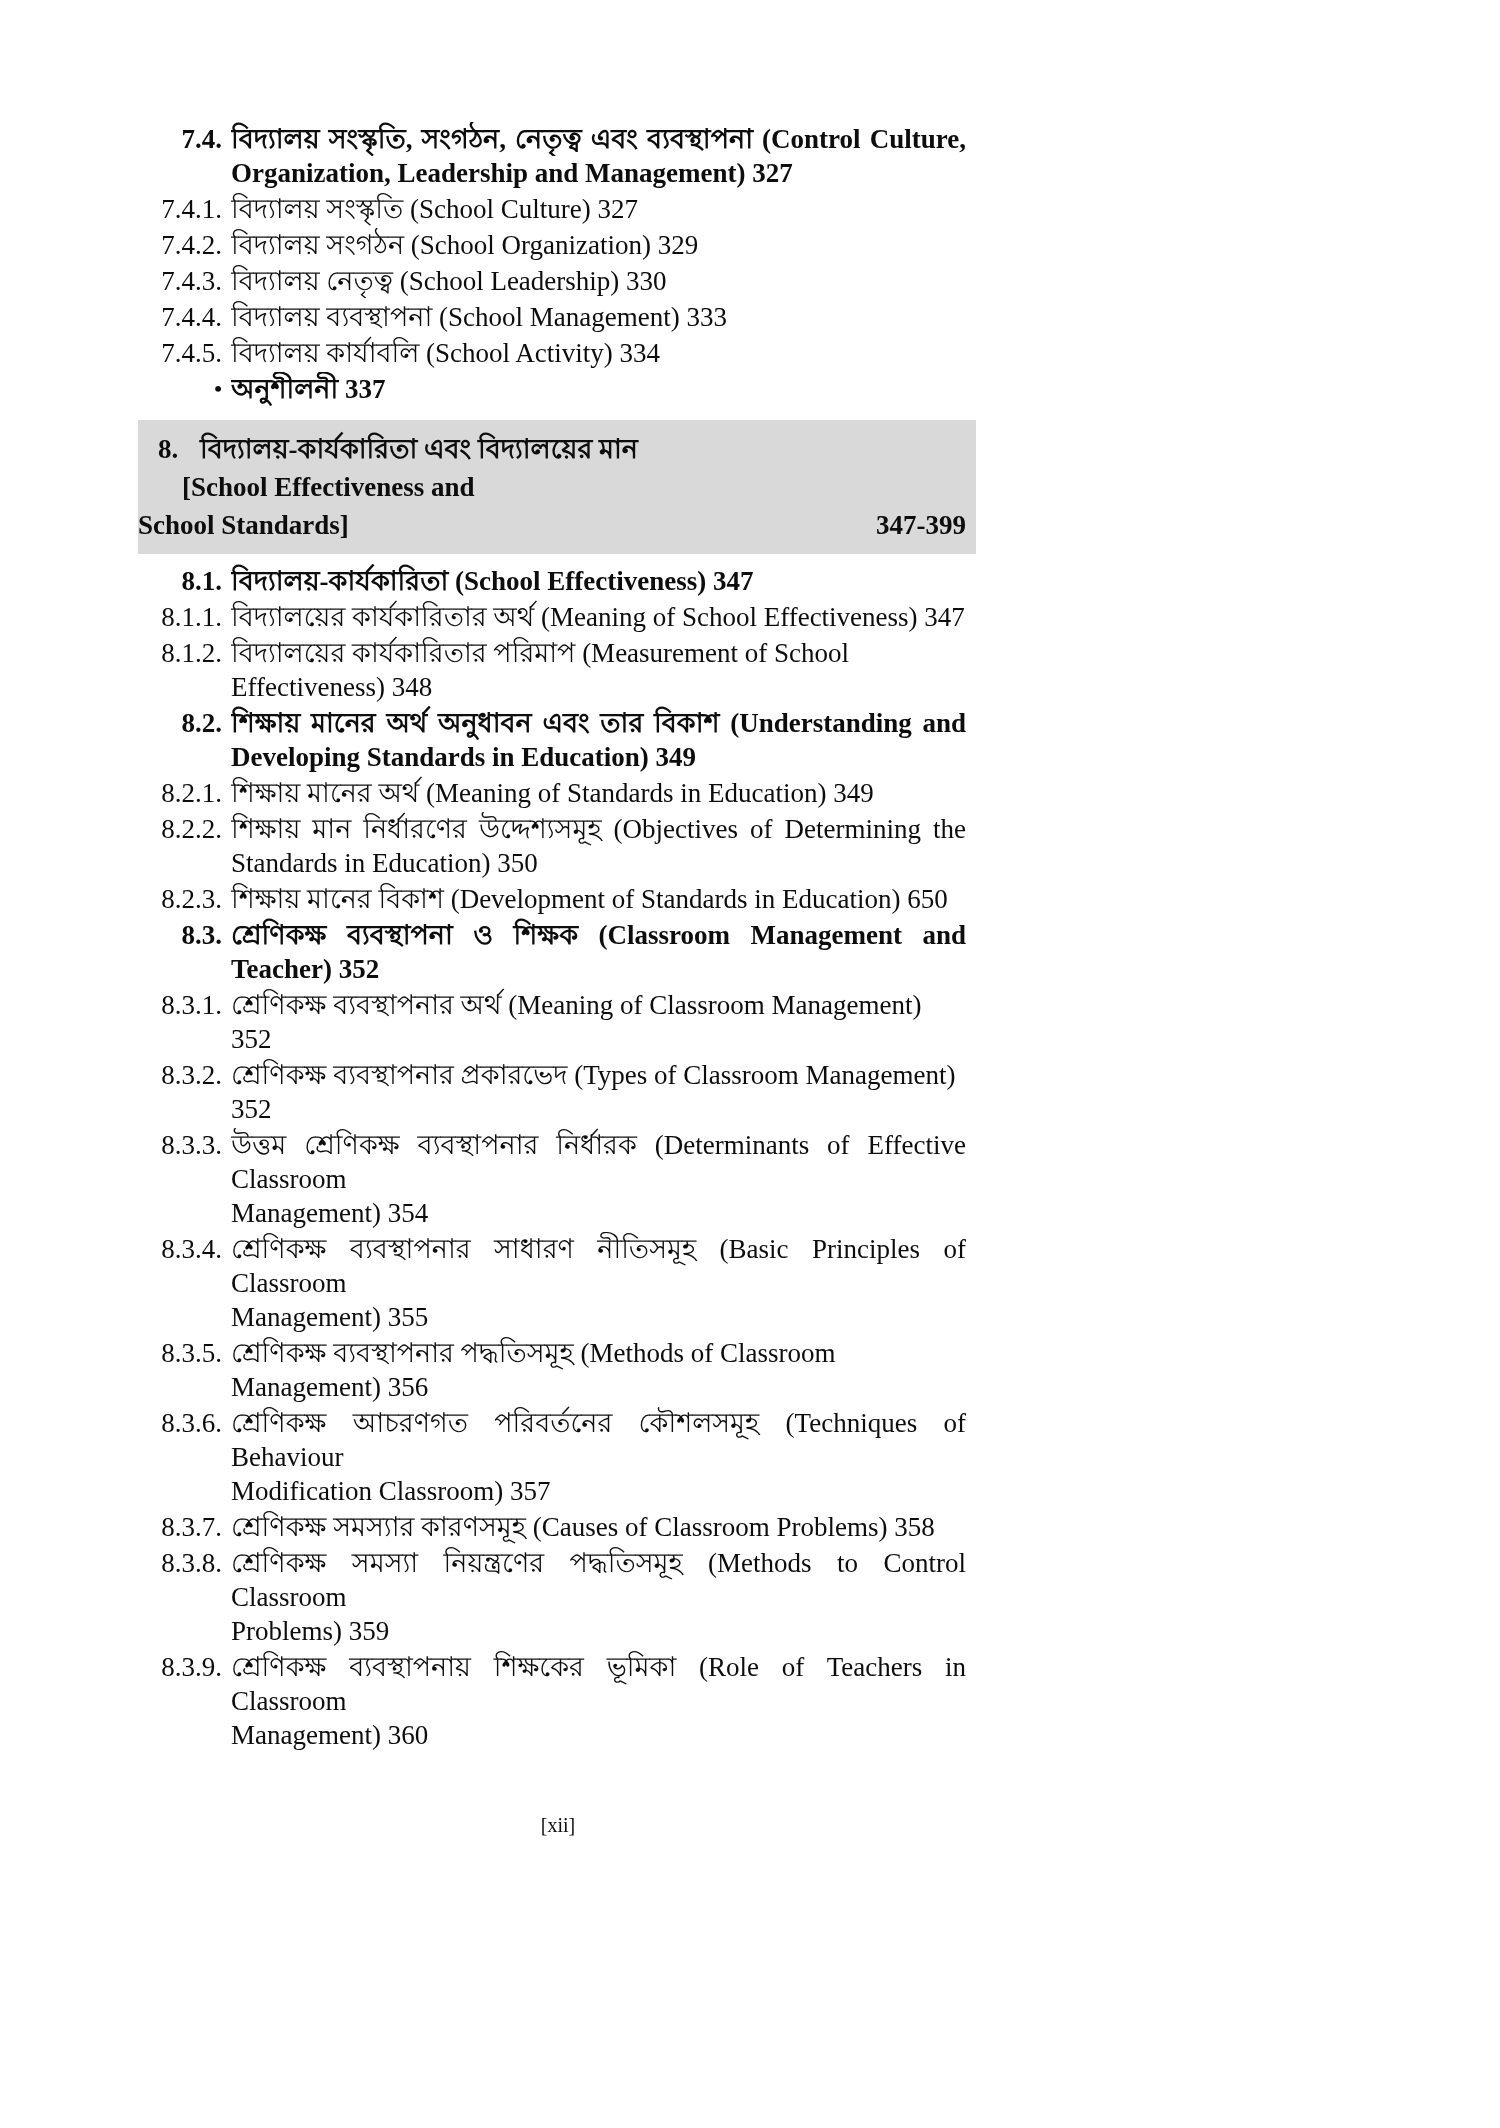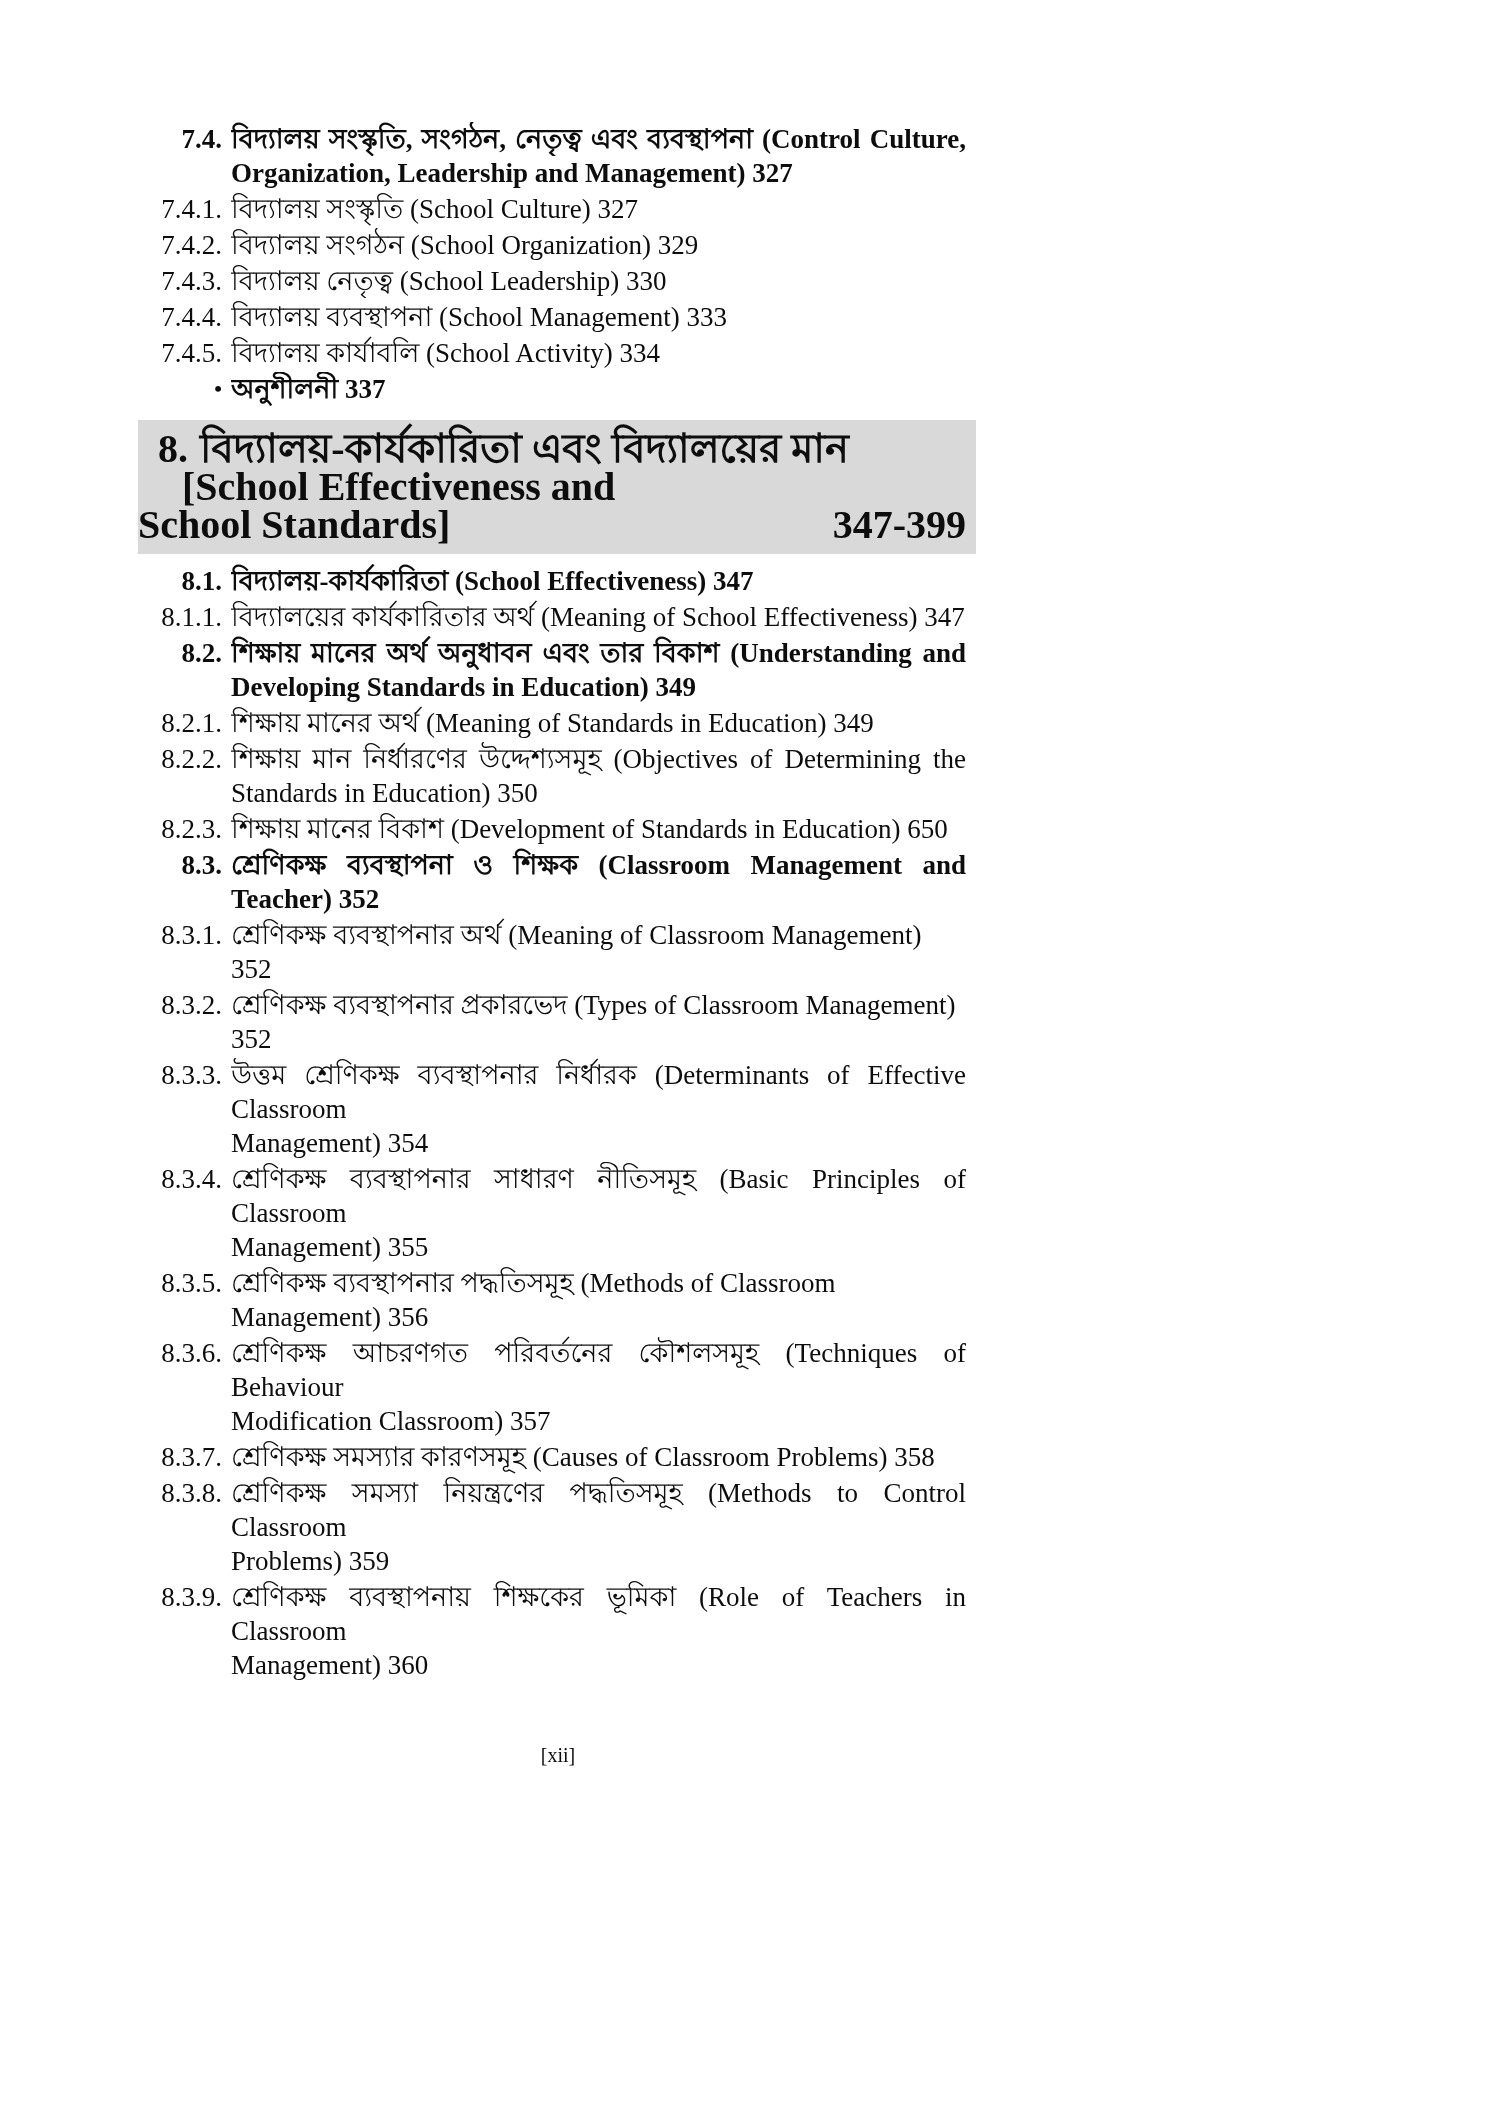--- a/index.html
+++ b/index.html
@@ -46,21 +46,21 @@
   .line.justify {
     text-align: justify;
     text-align-last: justify;
   }
   .section-header {
     margin: 14px 0 10px -12px;
     width: calc(100% + 12px);
     background: #d9d9d9;
     padding: 10px 10px 10px 0;
     font-weight: 700;
-    font-size: 40px;
+    font-size: 27px;
     line-height: 38px;
   }
   .sh-line1 { padding-left: 20px; }
   .sh-num { display: inline-block; width: 42px; }
   .sh-line2 { padding-left: 44px; }
   .sh-line3 {
     display: flex;
     justify-content: space-between;
     align-items: baseline;
   }
@@ -139,20 +139,26 @@
           <div class="etext">
             <div class="line">বিদ্যালয়-কার্যকারিতা (School Effectiveness) 347</div>
           </div>
         </div>
         <div class="entry">
           <span class="num">8.1.1.</span>
           <div class="etext">
             <div class="line">বিদ্যালয়ের কার্যকারিতার অর্থ (Meaning of School Effectiveness) 347</div>
           </div>
         </div>
+        <div class="entry">
+          <span class="num">8.1.2.</span>
+          <div class="etext">
+            <div class="line">বিদ্যালয়ের কার্যকারিতার পরিমাপ (Measurement of School Effectiveness) 348</div>
+          </div>
+        </div>
         <div class="entry bold">
           <span class="num">8.2.</span>
           <div class="etext">
             <div class="line justify">শিক্ষায় মানের অর্থ অনুধাবন এবং তার বিকাশ (Understanding and</div>
             <div class="line">Developing Standards in Education) 349</div>
           </div>
         </div>
         <div class="entry">
           <span class="num">8.2.1.</span>
           <div class="etext">

